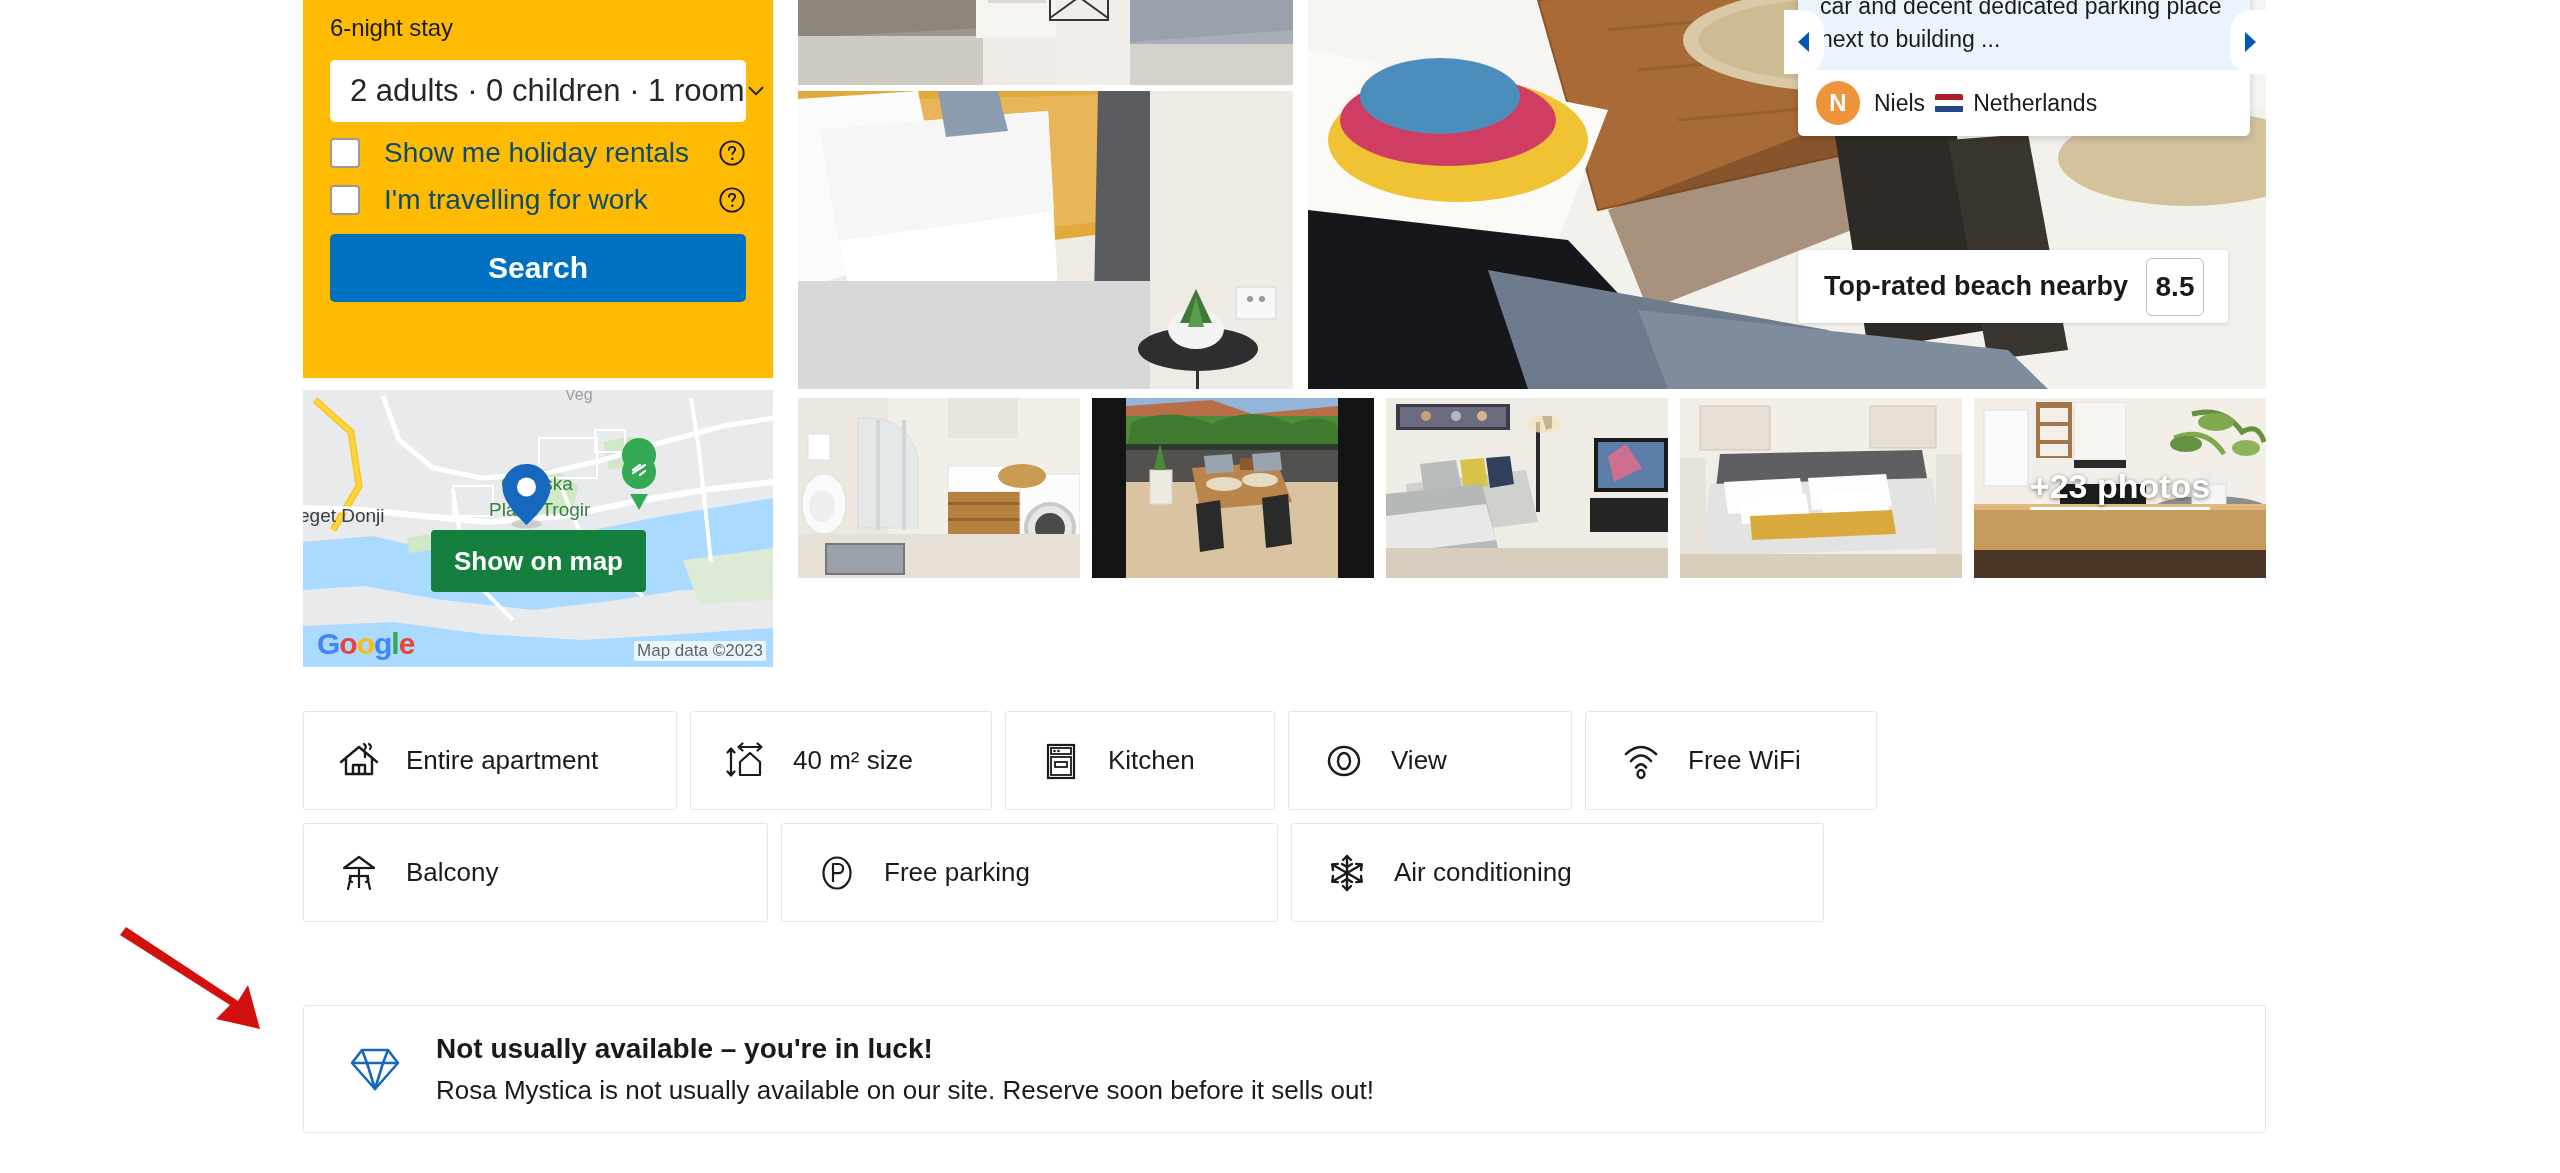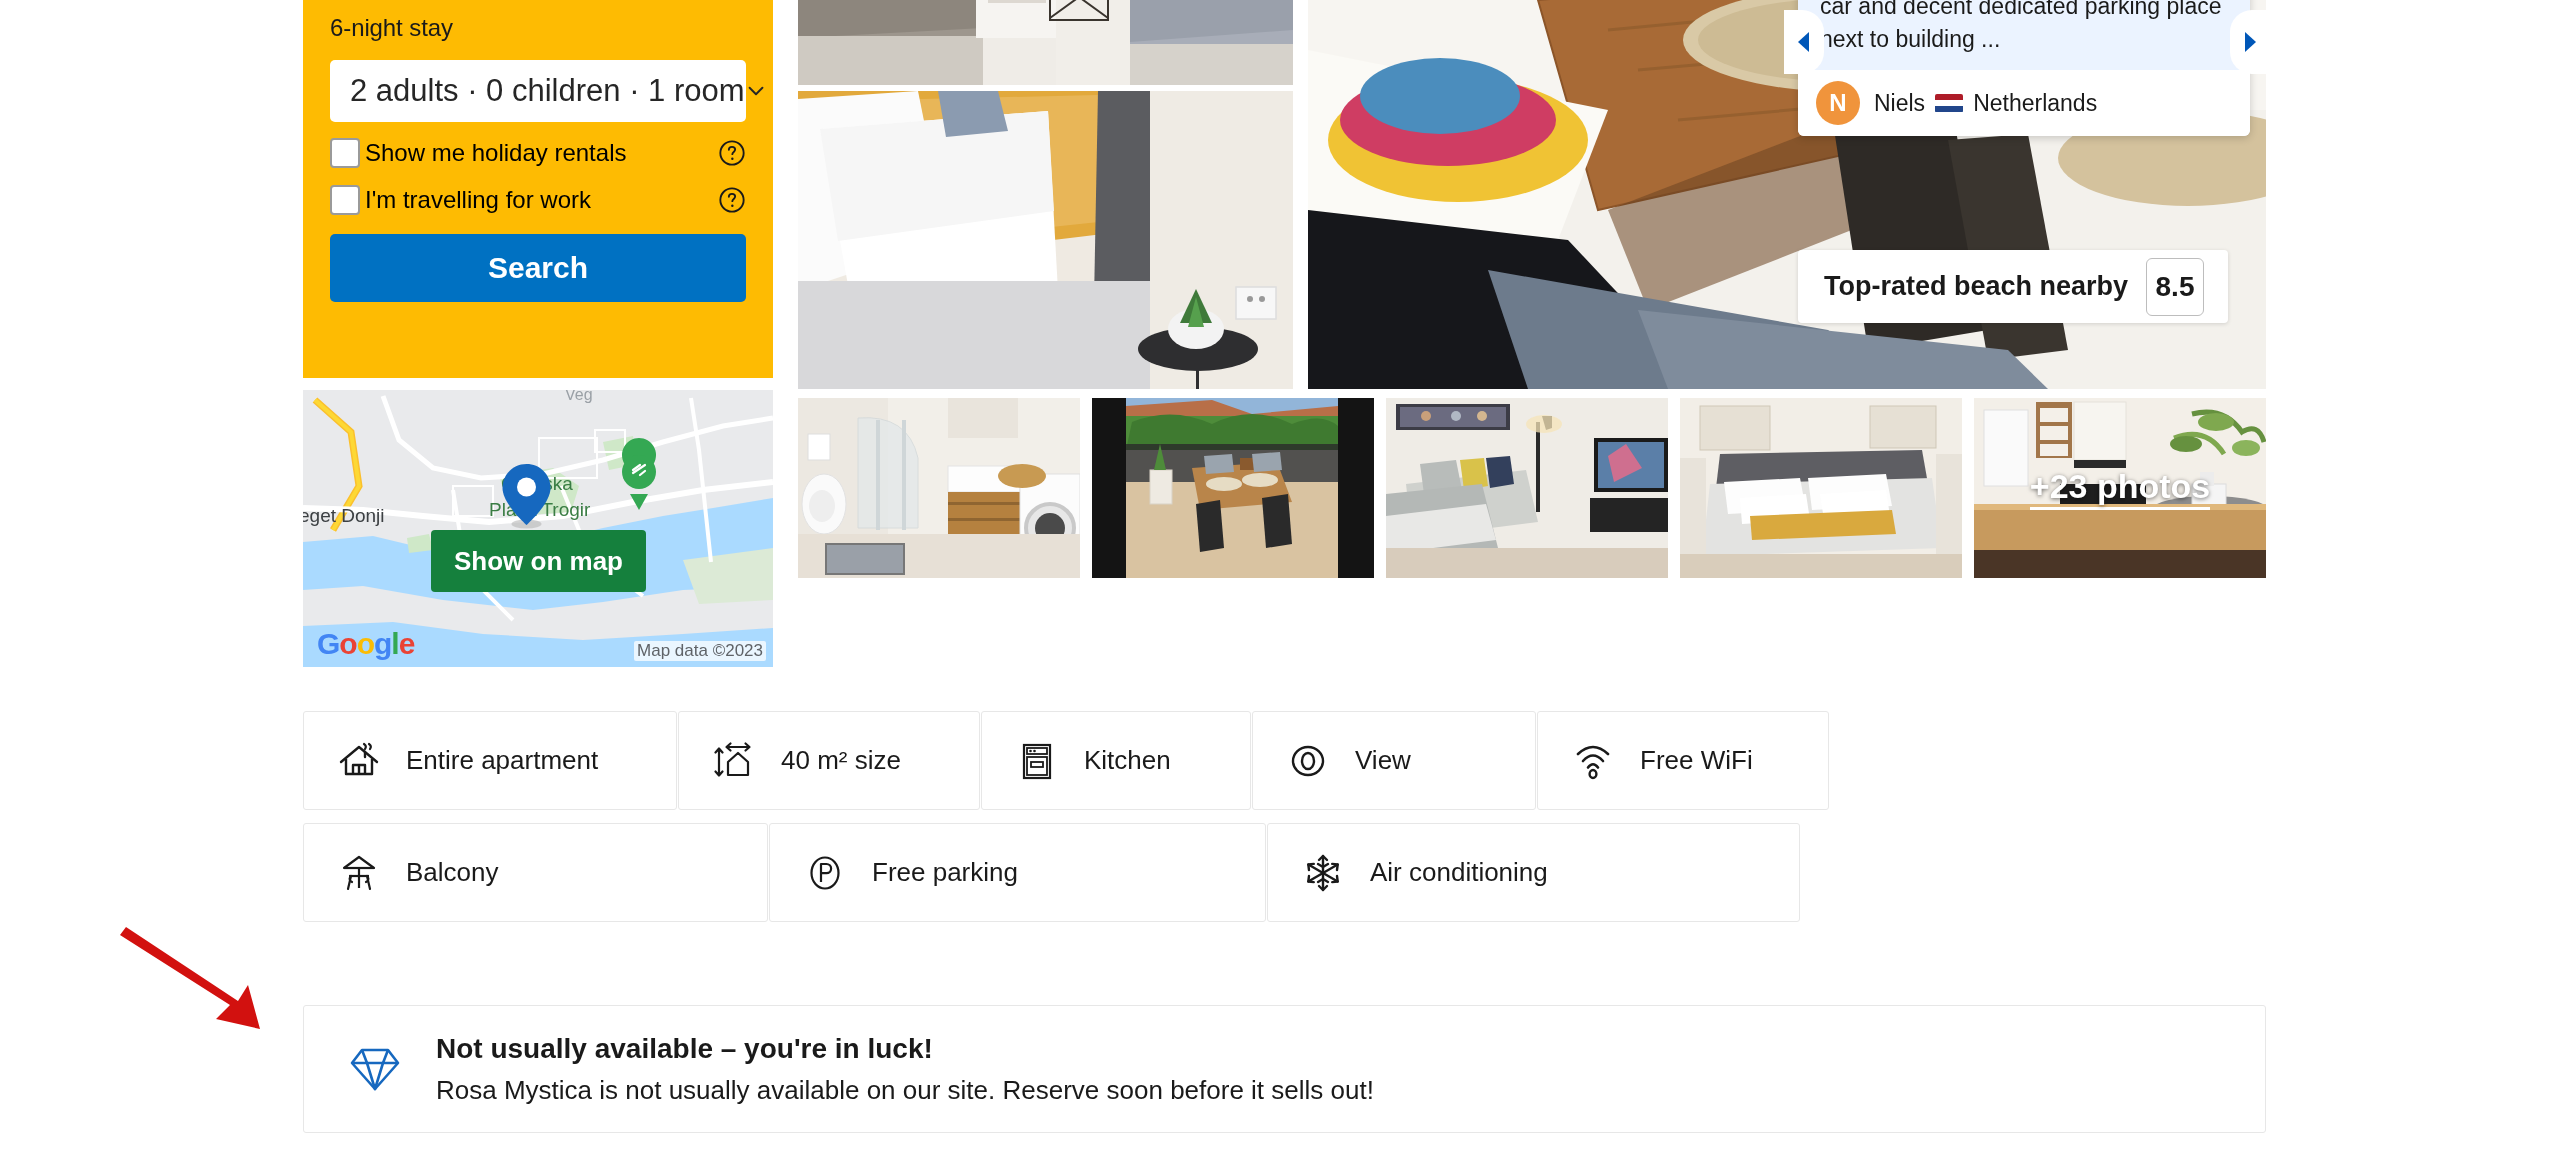--- a/index.html
+++ b/index.html
@@ -33,21 +33,21 @@
   .occupancy-text{font-size:31px;color:#262626;white-space:nowrap;}
   .chev{width:22px;height:22px;flex:none;}
   .chk-row{
     position:absolute;left:27px;display:flex;align-items:center;width:416px;height:30px;
   }
   .chk-row.r1{top:160px;}
   .chk-row.r2{top:207px;}
   .chk-box{
     width:26px;height:26px;background:#fff;border:2px solid #9a9a9a;border-radius:4px;flex:none;
   }
-  .chk-label{font-size:24px;color:#000000;margin-left:5px;white-space:nowrap;}
+  .chk-label{font-size:28px;color:#0c4a6e;margin-left:24px;white-space:nowrap;}
   .q-icon{
     margin-left:auto;width:28px;height:28px;flex:none;
   }
   .search-btn{
     position:absolute;left:27px;top:256px;width:416px;height:68px;
     background:#0071c2;border:none;border-radius:5px;
     color:#fff;font-size:30px;font-weight:700;
     font-family:"Liberation Sans", sans-serif;
     cursor:pointer;
   }
@@ -141,21 +141,21 @@
   }
   .beach-label{font-size:27px;font-weight:700;color:#1a1a1a;}
   .beach-score{
     width:56px;height:56px;border:1px solid #bdbdbd;border-radius:6px;
     display:flex;align-items:center;justify-content:center;
     font-size:28px;font-weight:700;color:#1a1a1a;
   }
 
   
   .amen-wrap{position:absolute;left:303px;top:711px;width:1963px;}
-  .amen-row{display:flex;gap:1px;margin-bottom:13px;}
+  .amen-row{display:flex;gap:13px;margin-bottom:13px;}
   .amen{
     border:1px solid #e7e7e7;border-radius:3px;background:#fff;
     height:99px;display:flex;align-items:center;padding-left:32px;box-sizing:border-box;
     gap:24px;
   }
   .amen-ico{width:46px;height:46px;flex:none;display:flex;align-items:center;justify-content:center;}
   .amen-label{font-size:26px;color:#1a1a1a;white-space:nowrap;}
 
   .r1 .a0{width:374px;}
   .r1 .a1{width:302px;}

